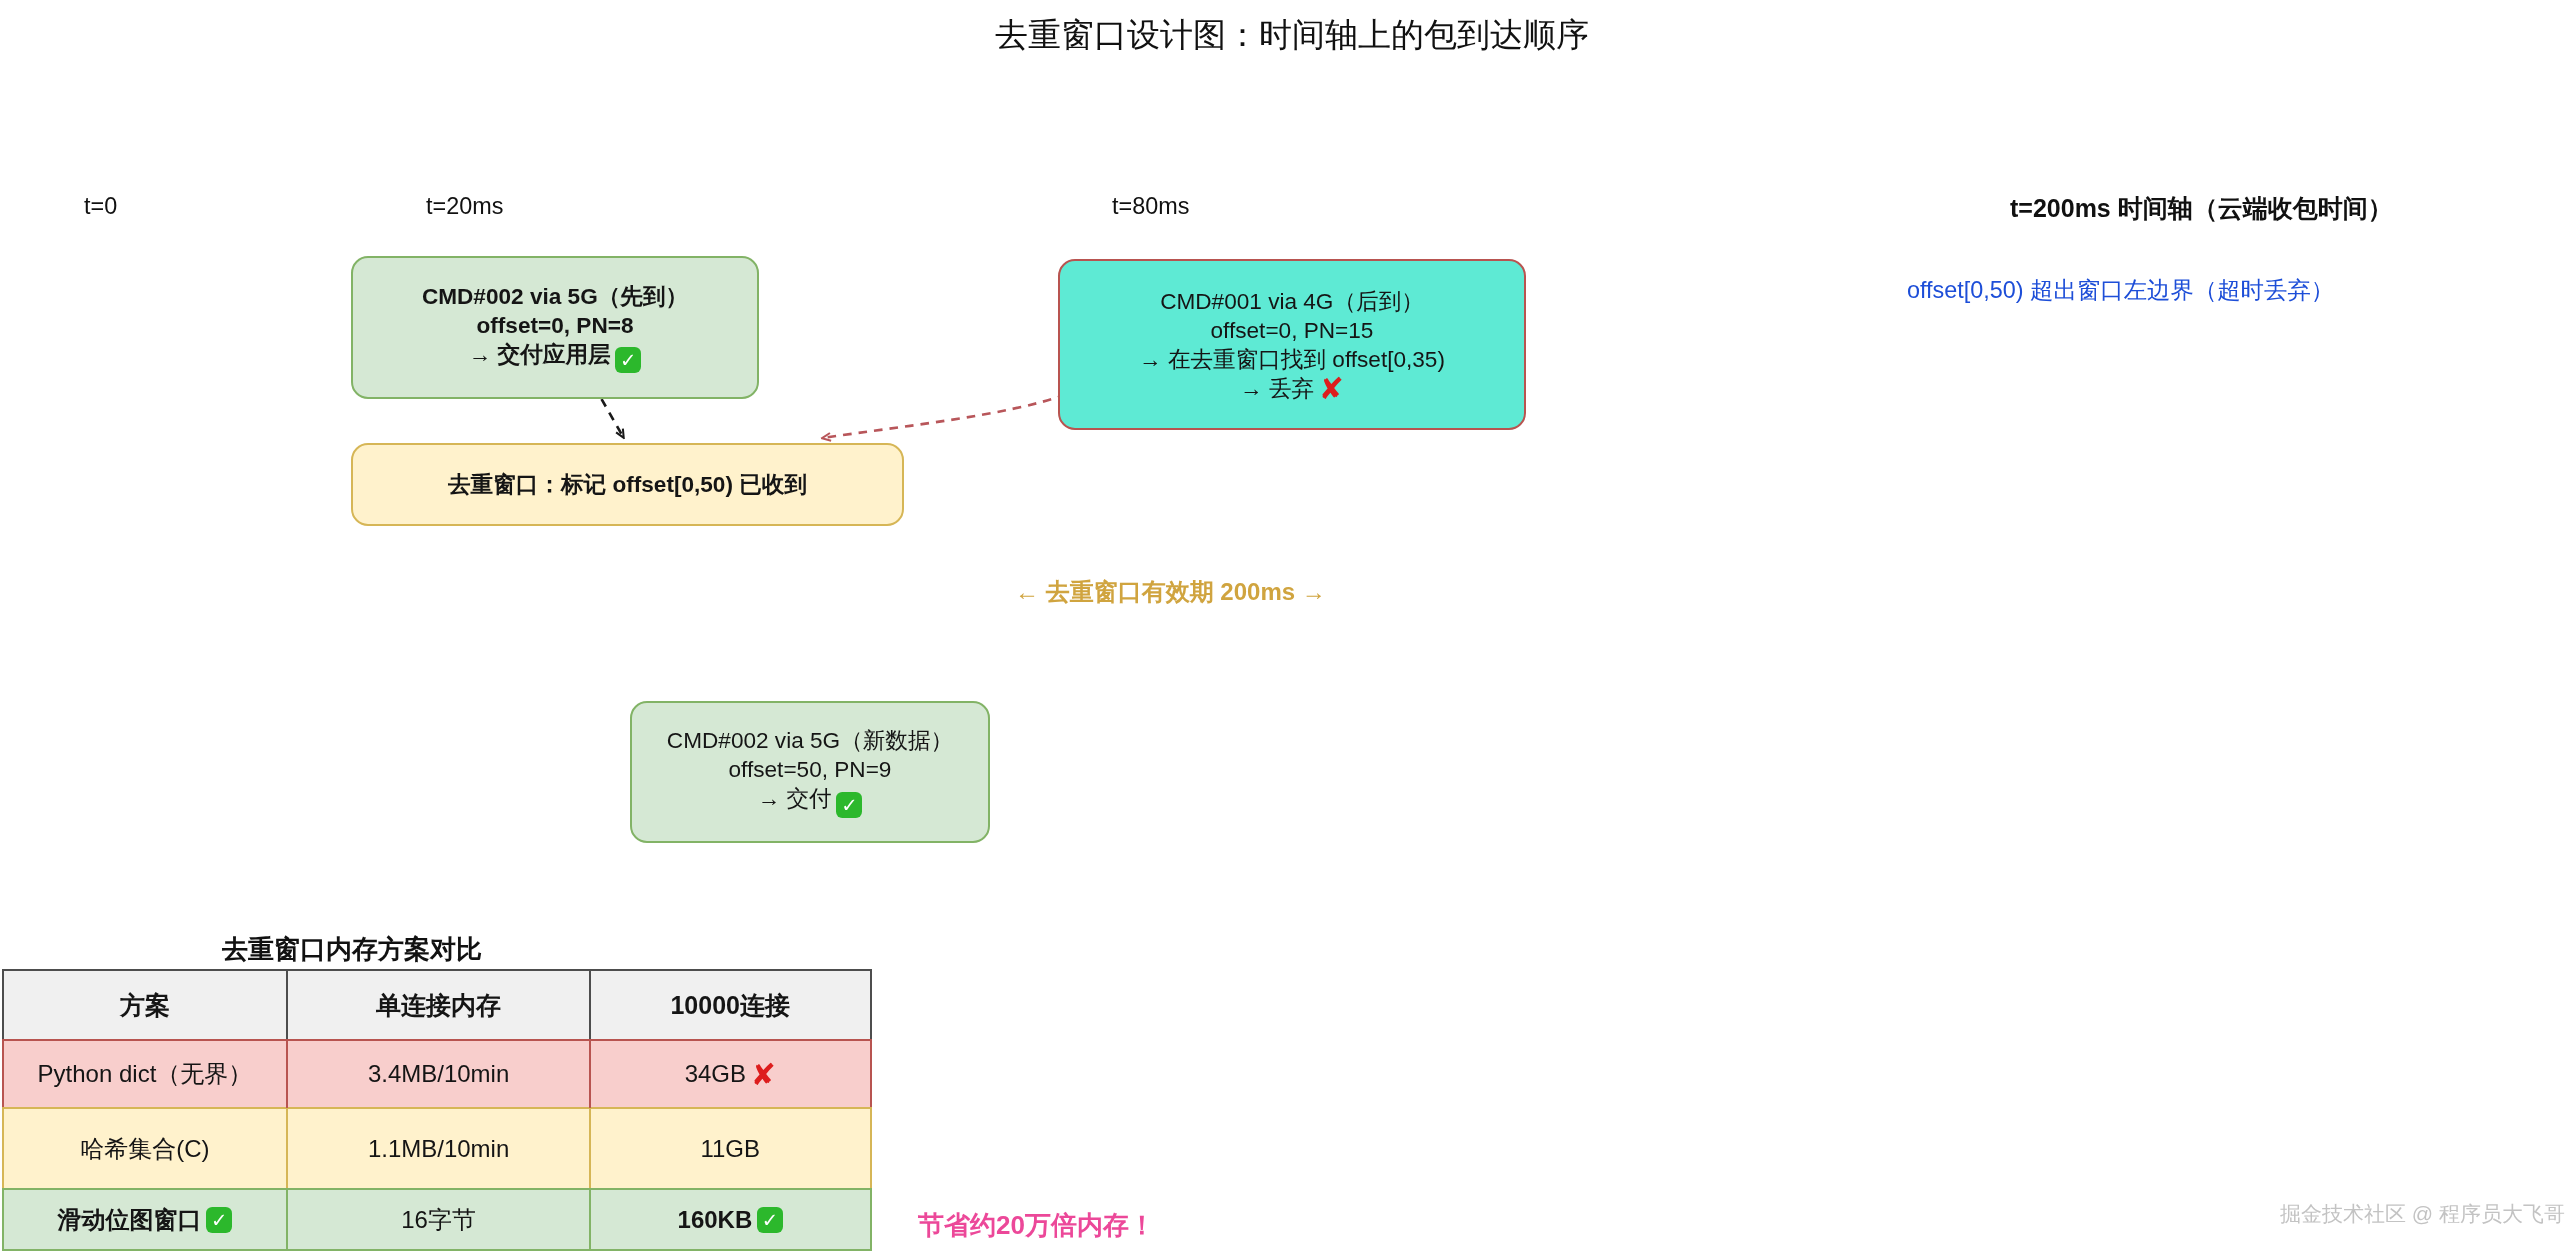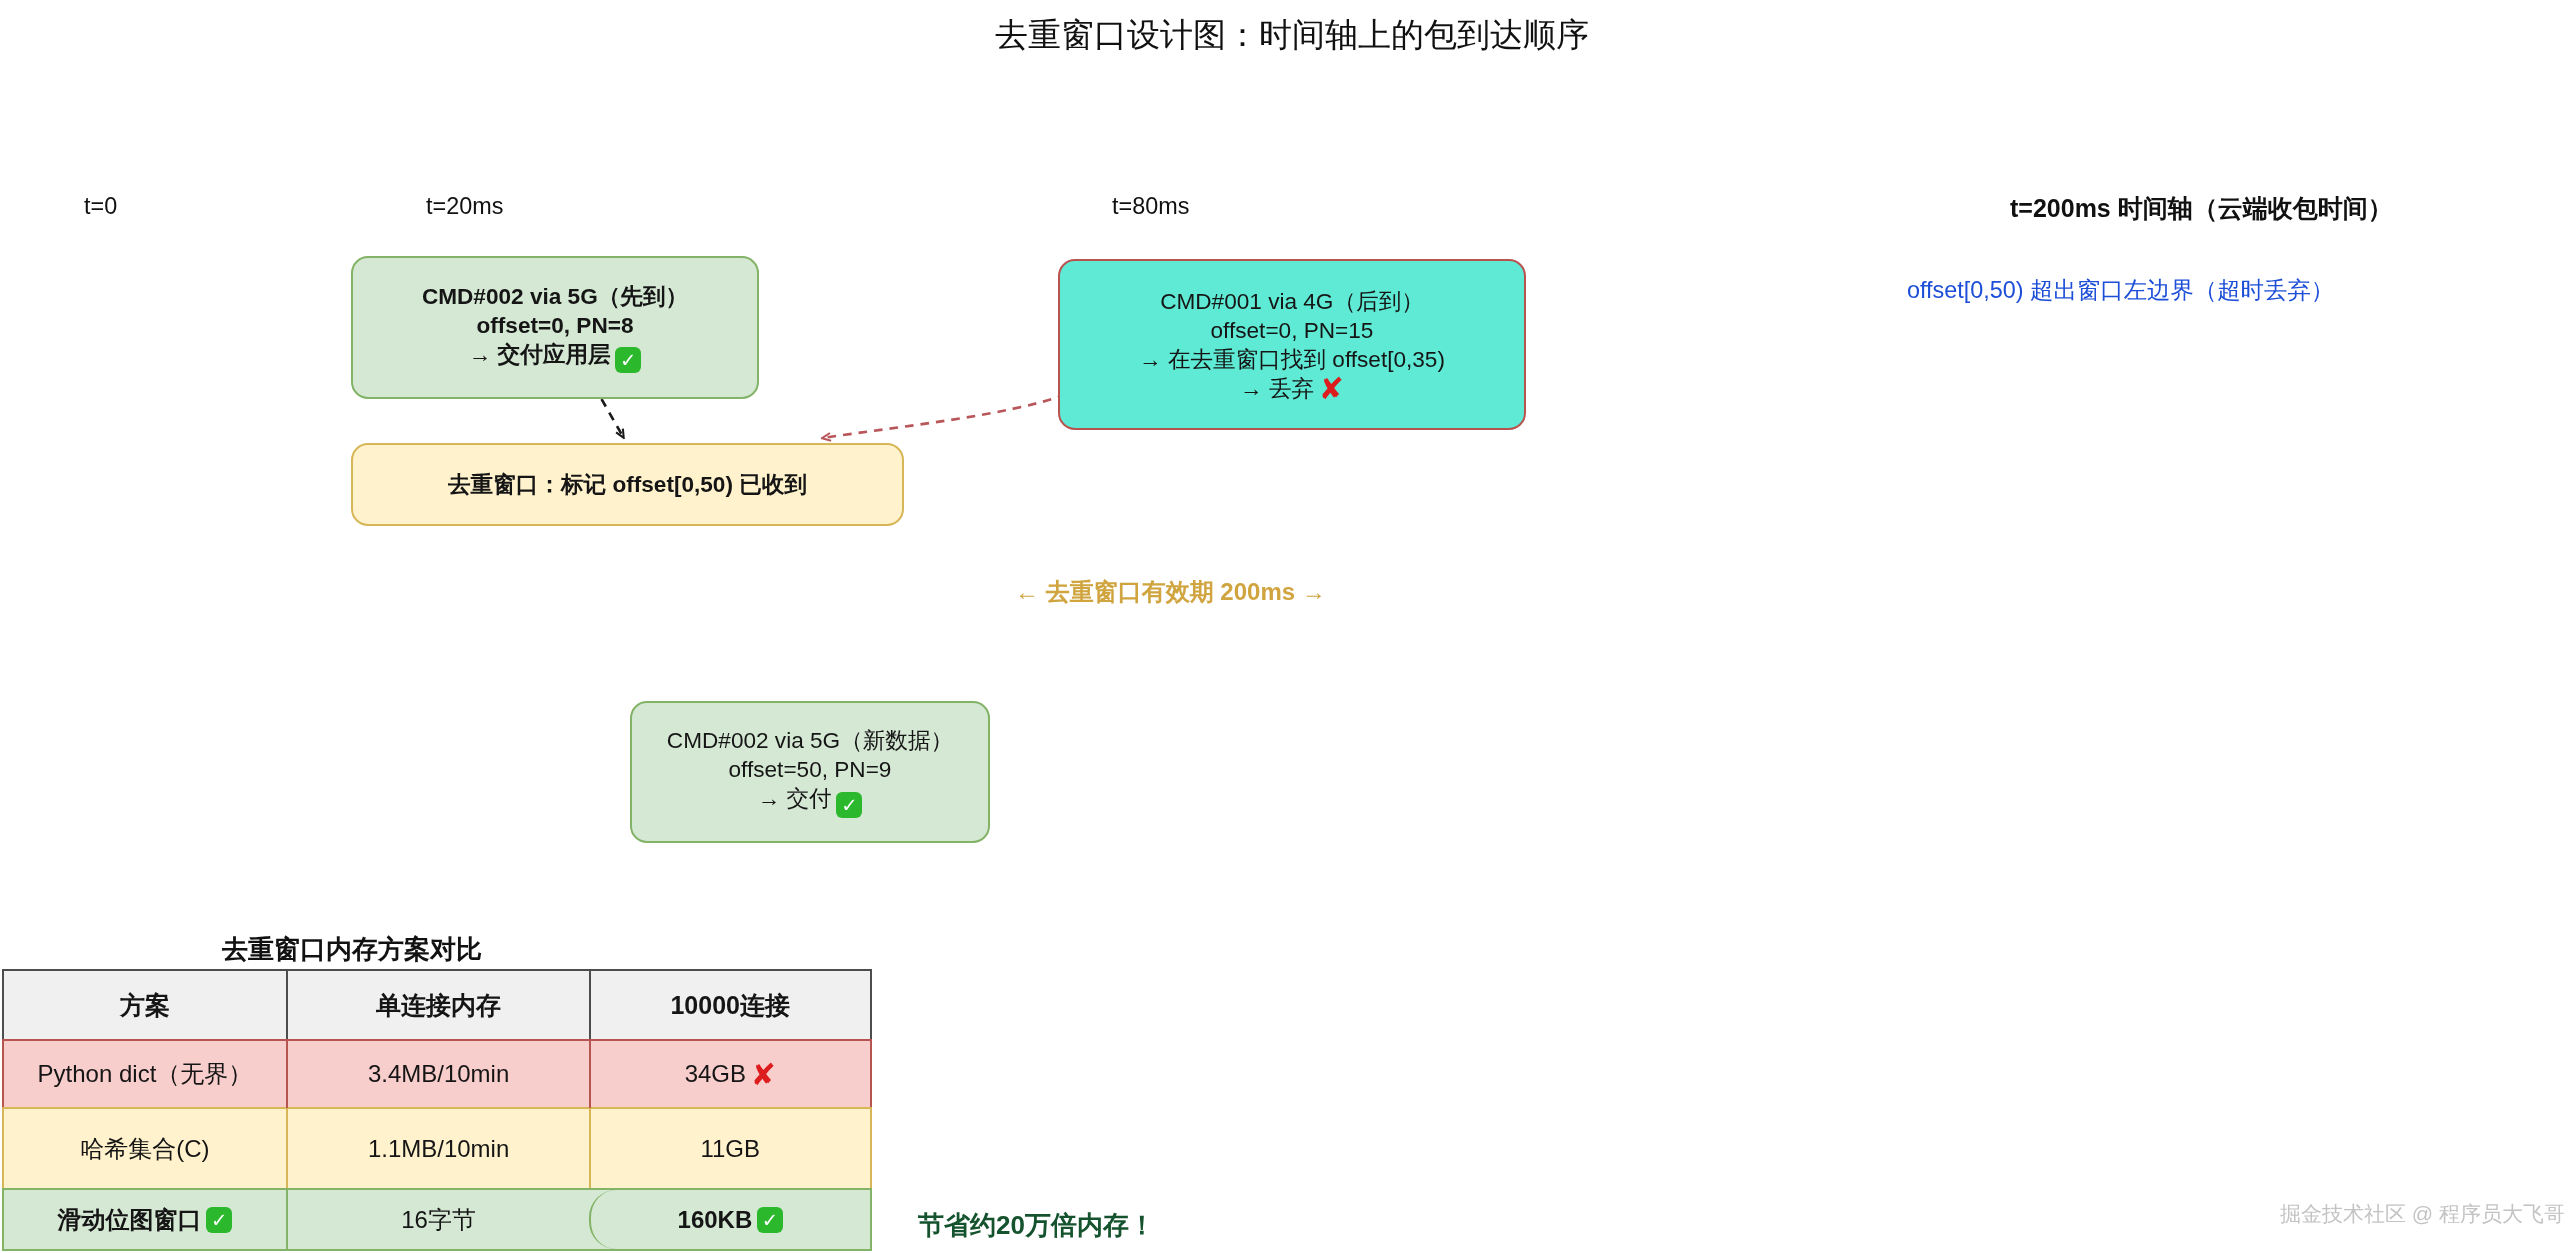--- a/index.html
+++ b/index.html
@@ -44,22 +44,22 @@
   .trow .c3{width:282px;}
   .thead{height:72px;background:#f0f0f0;border:2.3px solid #4d4d4d;font-weight:bold;}
   .thead .cell{font-size:25px;}
   .thead .c2,.thead .c3{border-left:2.3px solid #4d4d4d;}
   .r-red{height:71px;background:#f8cecc;border:2.3px solid #b85450;margin-top:-2.3px;}
   .r-red .c2,.r-red .c3{border-left:2.3px solid #b85450;}
   .r-yellow{height:83px;background:#fff2cc;border:2.3px solid #d6b656;margin-top:-2.3px;}
   .r-yellow .c2,.r-yellow .c3{border-left:2.3px solid #d6b656;}
   .r-green{height:63px;background:#d5e8d4;border:2.3px solid #82b366;margin-top:-2.3px;}
   .r-green .c2,.r-green .c3{border-left:2.3px solid #82b366;}
-  .bold-cell{font-weight:bold;border-radius:27px;}
-  .save-note{font-size:26px;font-weight:bold;color:#14532d;white-space:nowrap;}
+  .bold-cell{font-weight:bold;}
+  .save-note{font-size:26px;font-weight:bold;color:#ec4899;white-space:nowrap;}
   .watermark{font-size:21px;color:#c3c3c3;white-space:nowrap;text-shadow:0.8px 0.8px 0 #ffffff;}
   svg.overlay{position:absolute;left:0;top:0;pointer-events:none;}
 </style>
 </head>
 <body>
 
 <div class="canvas">
 
   <div class="abs page-title" style="left:779px;top:12.5px;width:810px;">去重窗口设计图：时间轴上的包到达顺序</div>
 

